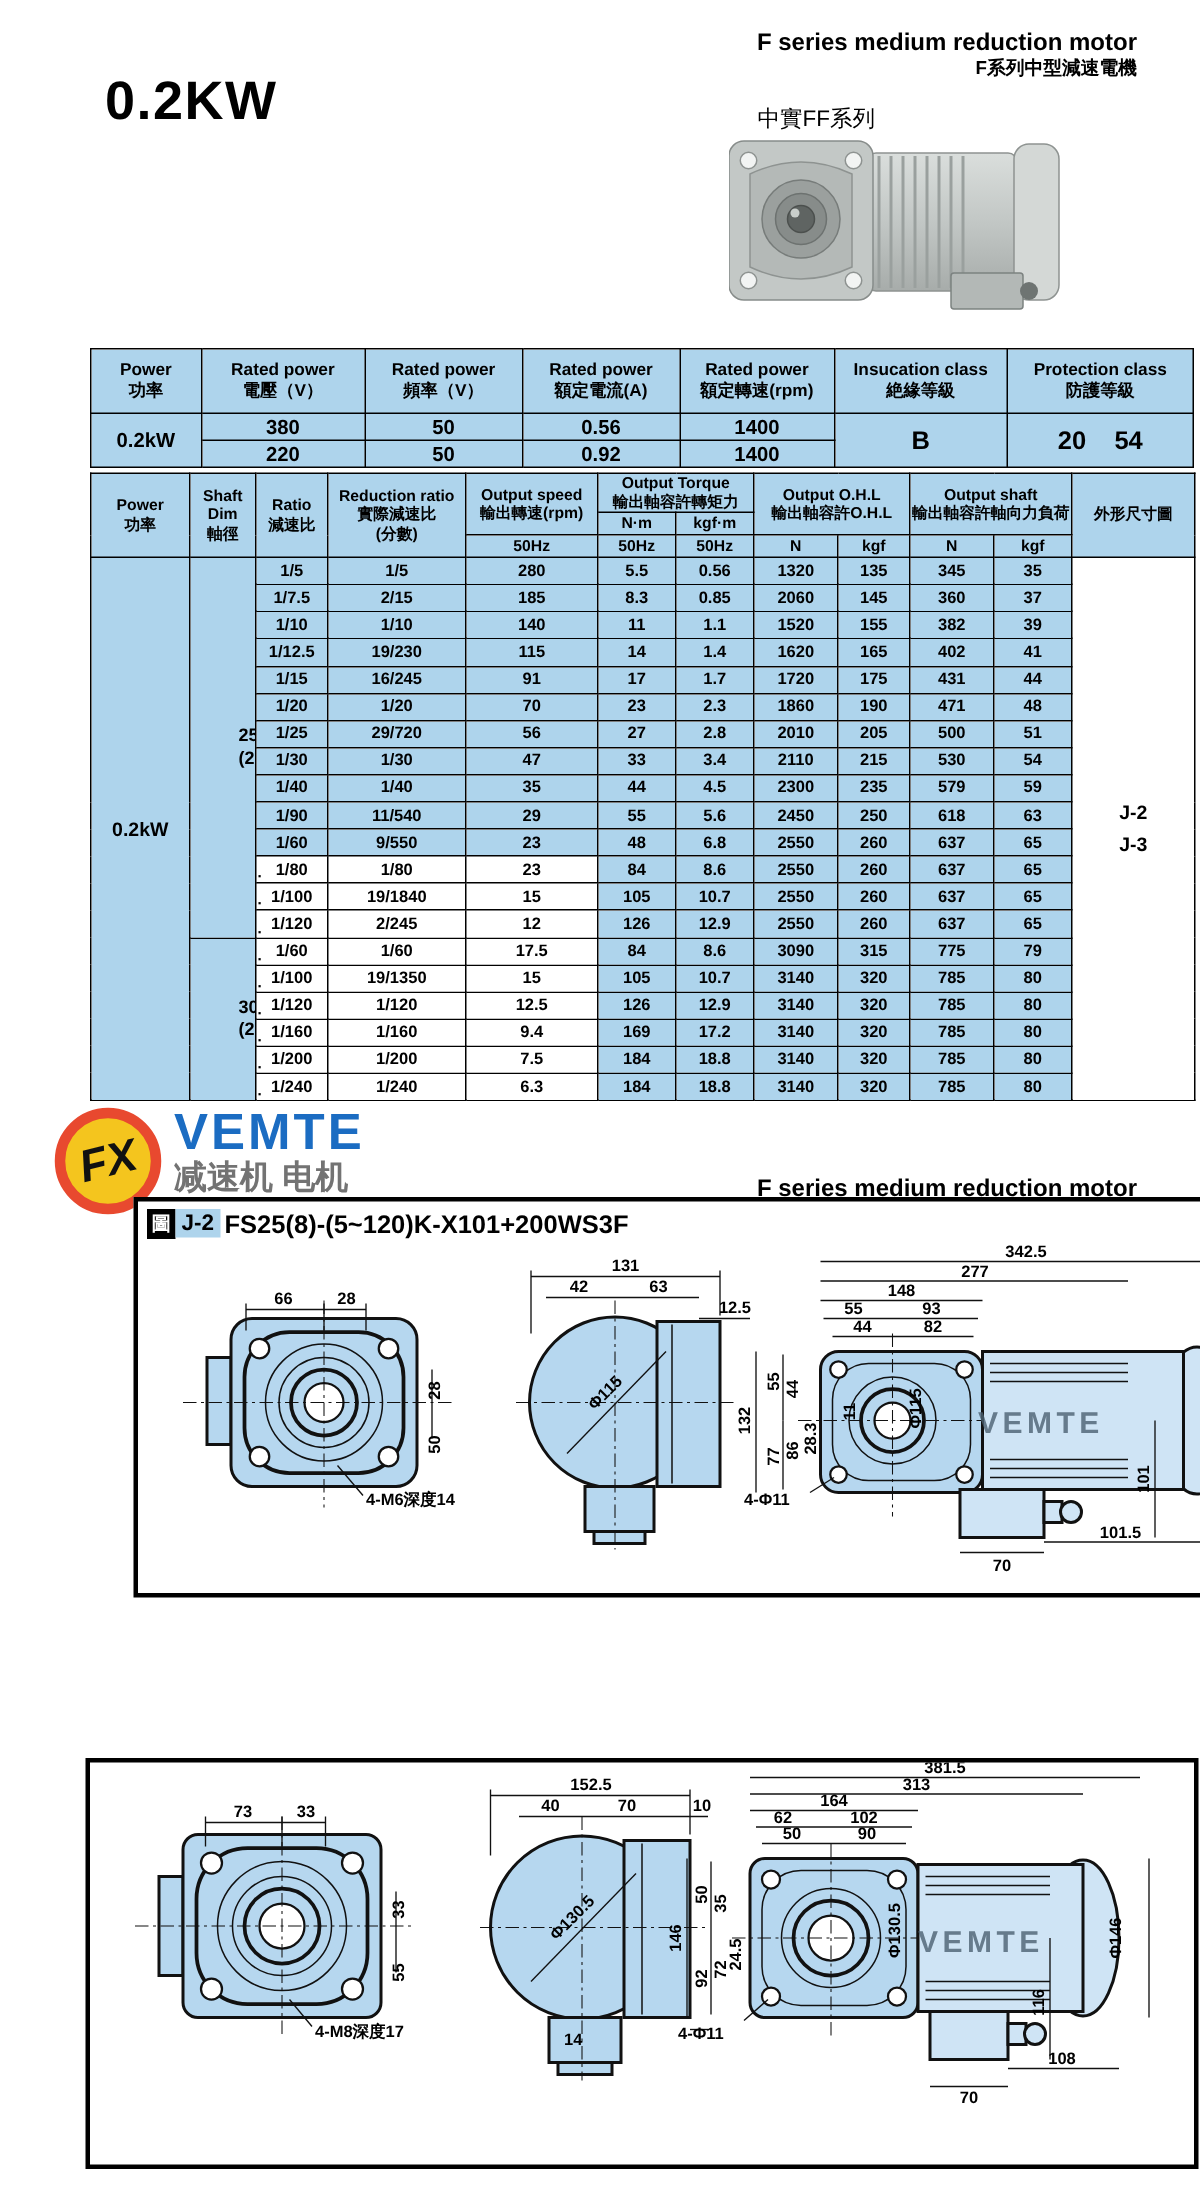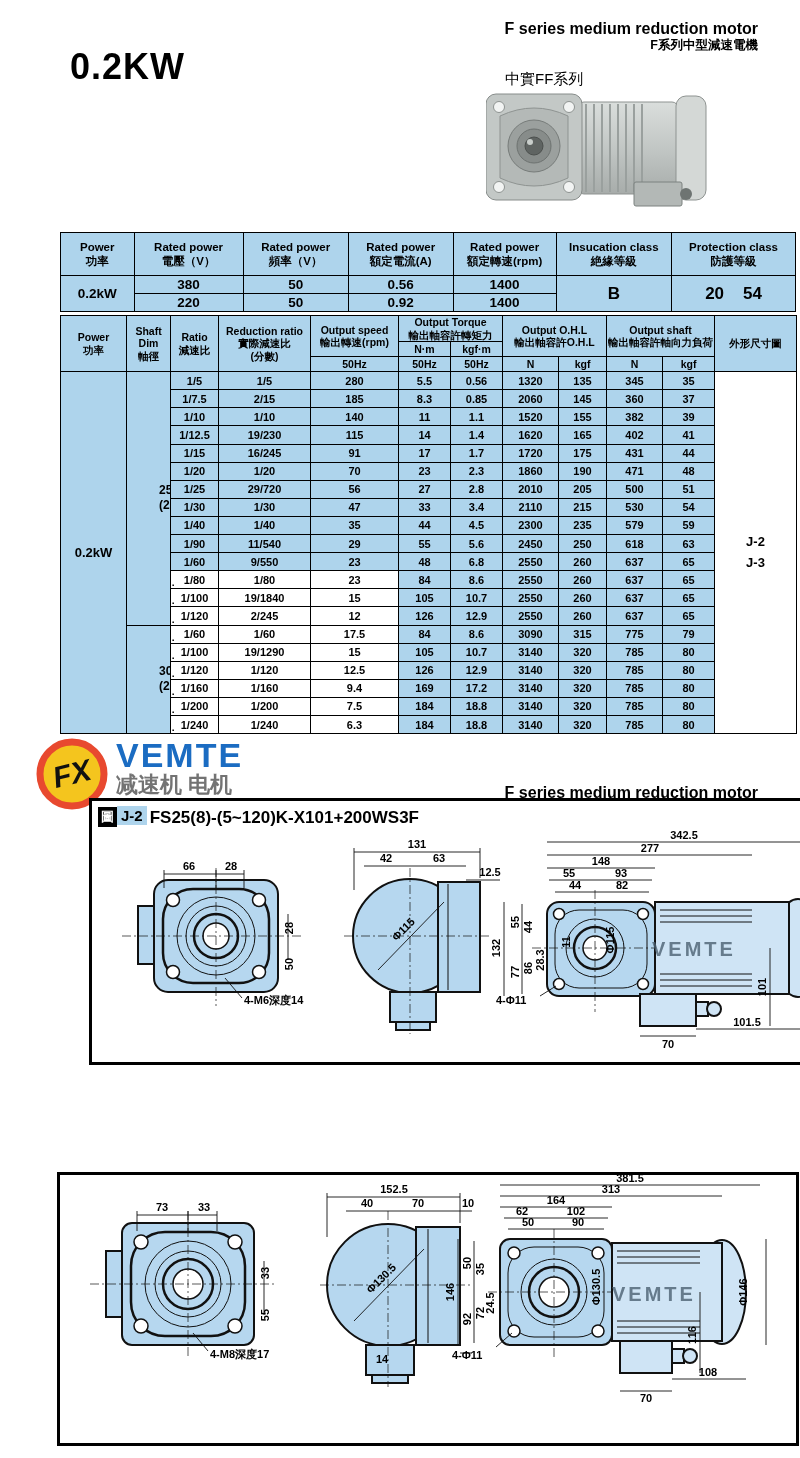--- a/index.html
+++ b/index.html
@@ -402,21 +402,21 @@
         <td class="wc">17.5</td>
         <td>84</td>
         <td>8.6</td>
         <td>3090</td>
         <td>315</td>
         <td>775</td>
         <td>79</td>
       </tr>
       <tr>
         <td class="wc"><span class="mk">▪</span>1/100</td>
-        <td class="wc">19/1290</td>
+        <td class="wc">19/1350</td>
         <td class="wc">15</td>
         <td>105</td>
         <td>10.7</td>
         <td>3140</td>
         <td>320</td>
         <td>785</td>
         <td>80</td>
       </tr>
       <tr>
         <td class="wc"><span class="mk">▪</span>1/120</td>

